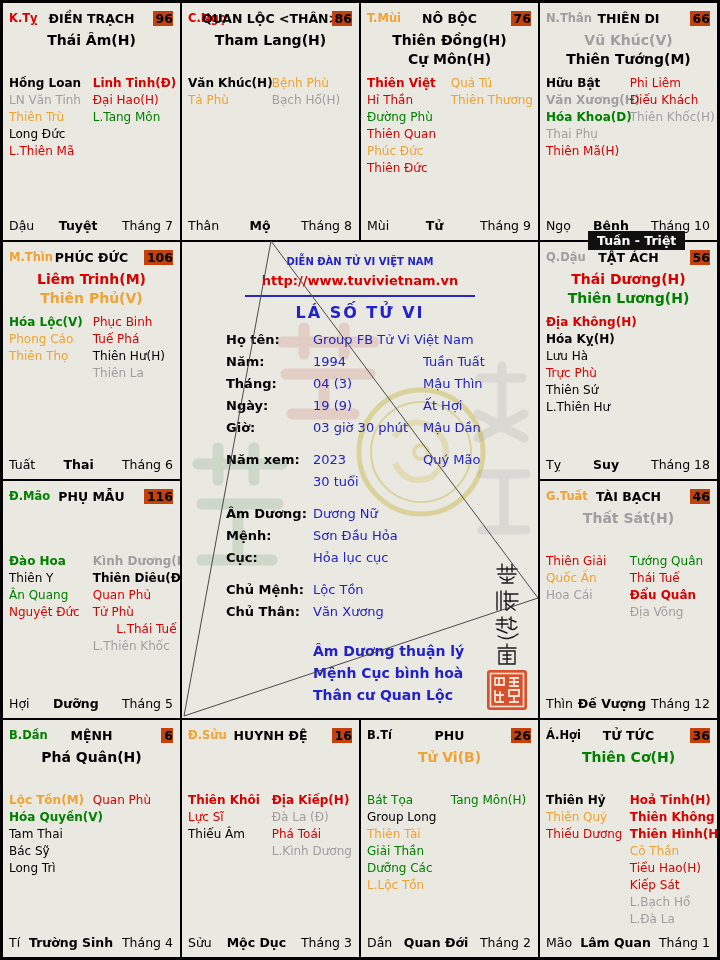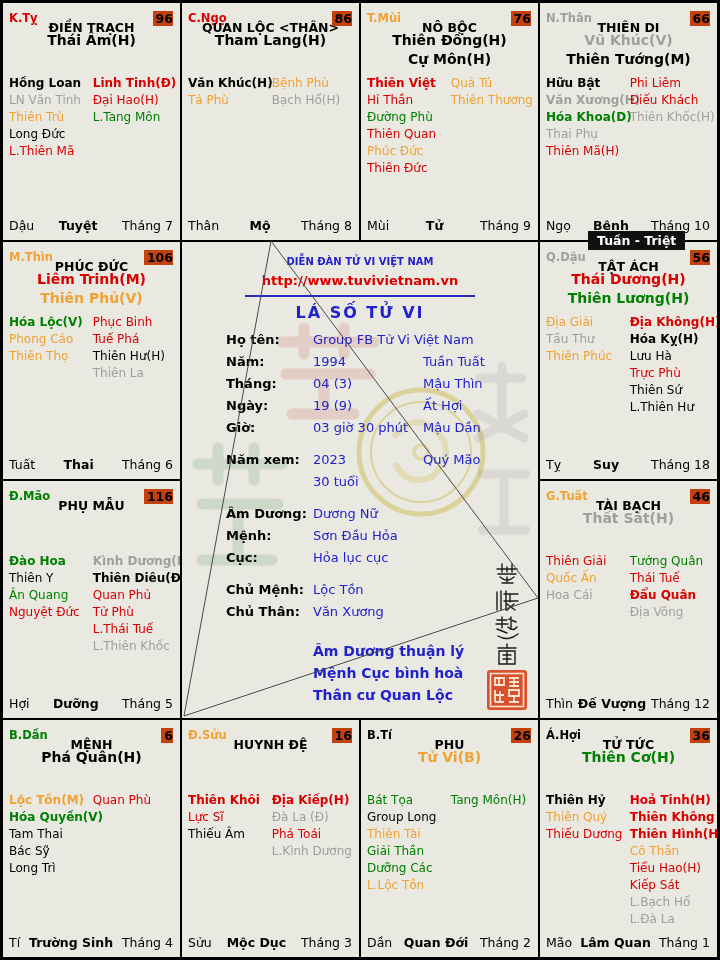--- a/index.html
+++ b/index.html
@@ -12,21 +12,21 @@
     border:3px solid #000; background:#000;
     display:grid;
     grid-template-columns:repeat(4,1fr);
     grid-template-rows:repeat(4,1fr);
     gap:2px;
   }
   .cell { background:#e9e8e1; position:relative; overflow:hidden; }
   .b { font-weight:bold; }
 
   
-  .p-head { position:relative; height:24px; padding-top:17px; }
+  .p-head { position:relative; height:24px; padding-top:8px; }
   .corner { position:absolute; left:6px; top:8px; font-size:11.5px; font-weight:bold; }
   .pname  { display:block; text-align:center; font-size:12.5px; font-weight:bold; color:#000; white-space:nowrap; position:relative; z-index:2;}
   .pnum   { position:absolute; right:7px; top:8px; font-size:12.5px; font-weight:bold; color:#000; background:#c2410c; z-index:3; padding-left:3px;}
   .mains  { height:40px; margin-top:4px; text-align:center; font-size:14px; font-weight:bold; line-height:19px; white-space:nowrap; }
   .subs   { display:flex; padding:4px 0 0 6px; font-size:12px; line-height:17px; }
   .col    { width:49%; white-space:nowrap; }
   .col div { white-space:nowrap; }
   .p-foot { position:absolute; left:6px; right:7px; bottom:7px; font-size:12.5px; color:#000;
             display:flex; justify-content:space-between; align-items:baseline; white-space:nowrap; }
   .stage  { font-weight:bold; }
@@ -348,25 +348,20 @@
     <div class="p-head">
       <span class="corner" style="color: rgb(159, 159, 159);">Q.Dậu</span>
       <span class="pnum">56</span>
       <span class="pname">TẬT ÁCH</span>
     </div>
     <div class="mains">
           <div style="color: rgb(217, 0, 0);">Thái Dương(H)</div>
           <div style="color: rgb(0, 128, 0);">Thiên Lương(H)</div>
         </div>
     <div class="subs">
-      <div class="col col-l">
-            <div style="color: rgb(240, 162, 50);">Địa Giải</div>
-            <div style="color: rgb(159, 159, 159);">Tấu Thư</div>
-            <div style="color: rgb(240, 162, 50);">Thiên Phúc</div>
-          </div>
       <div class="col col-r">
             <div class="b" style="color: rgb(217, 0, 0);">Địa Không(H)</div>
             <div class="b" style="color: rgb(0, 0, 0);">Hóa Kỵ(H)</div>
             <div style="color: rgb(0, 0, 0);">Lưu Hà</div>
             <div style="color: rgb(217, 0, 0);">Trực Phù</div>
             <div style="color: rgb(0, 0, 0);">Thiên Sứ</div>
             <div style="color: rgb(0, 0, 0);">L.Thiên Hư</div>
           </div>
     </div>
     <div class="p-foot">
@@ -387,21 +382,21 @@
             <div class="b" style="color: rgb(0, 128, 0);">Đào Hoa</div>
             <div style="color: rgb(0, 0, 0);">Thiên Y</div>
             <div style="color: rgb(0, 128, 0);">Ân Quang</div>
             <div style="color: rgb(217, 0, 0);">Nguyệt Đức</div>
           </div>
       <div class="col col-r">
             <div class="b" style="color: rgb(159, 159, 159);">Kình Dương(H)</div>
             <div class="b" style="color: rgb(0, 0, 0);">Thiên Diêu(Đ)</div>
             <div style="color: rgb(217, 0, 0);">Quan Phủ</div>
             <div style="color: rgb(217, 0, 0);">Tử Phù</div>
-            <div style="color: rgb(217, 0, 0);">L.Thái Tuế</div>
+            <div style="color: rgb(217, 0, 0); text-align: right;">L.Thái Tuế</div>
             <div style="color: rgb(159, 159, 159);">L.Thiên Khốc</div>
           </div>
     </div>
     <div class="p-foot">
       <span class="chi">Hợi</span>
       <span class="stage">Dưỡng</span>
       <span class="month">Tháng 5</span>
     </div>
   </div>
       <div class="cell palace" style="grid-area: 3 / 4;">

